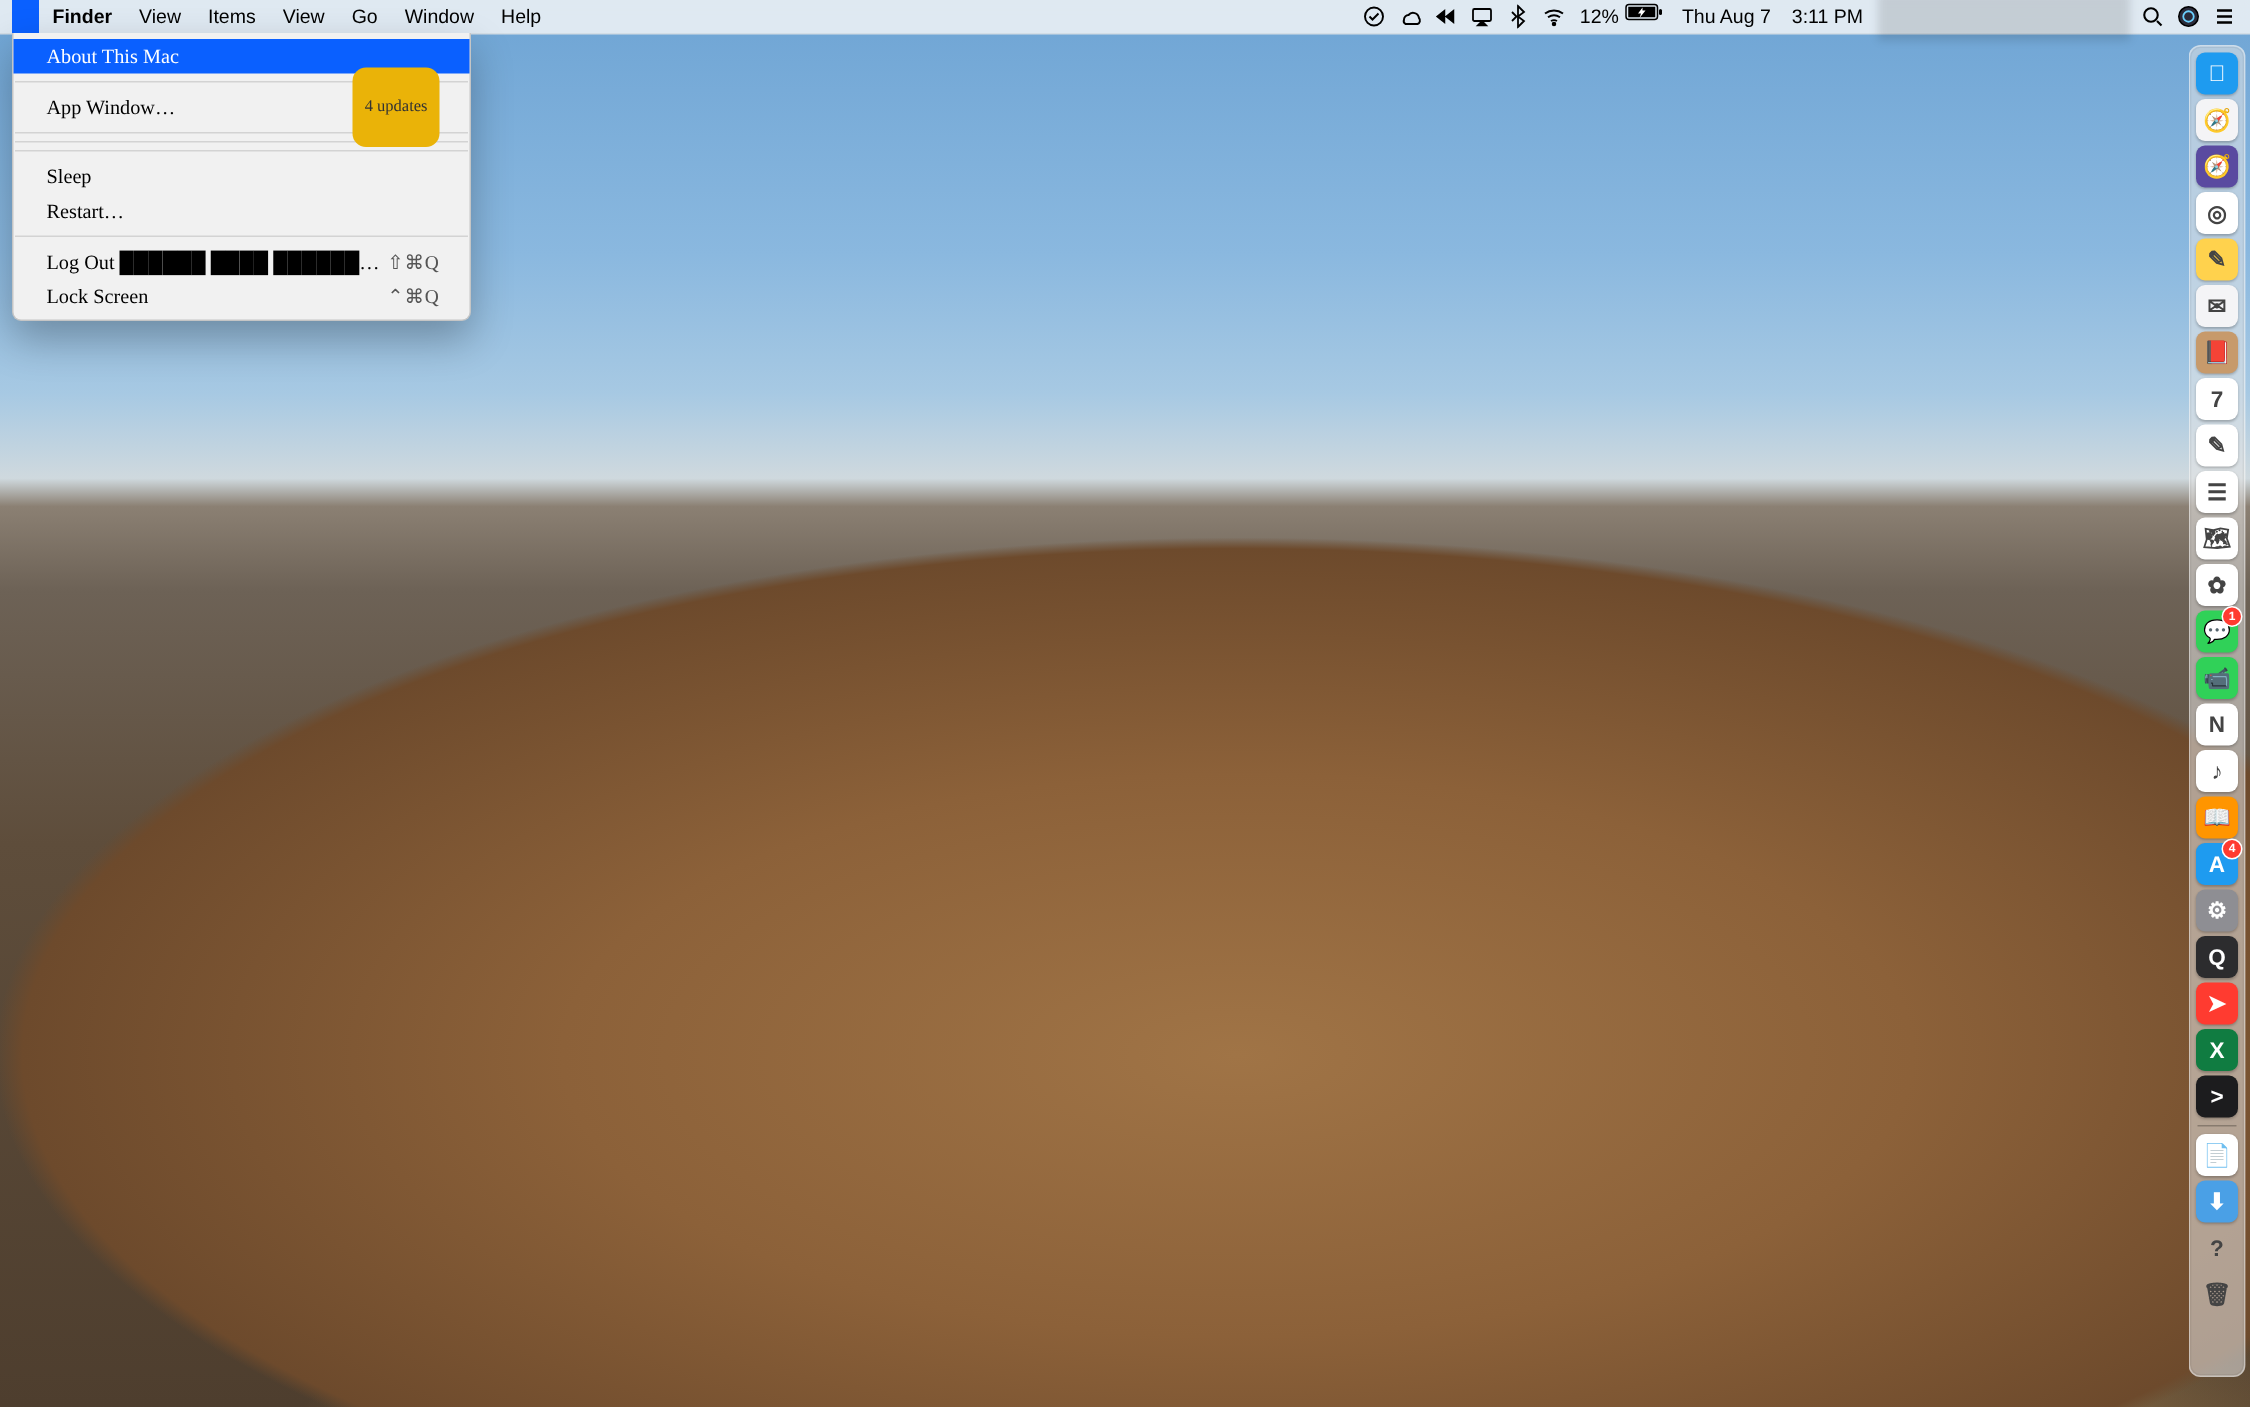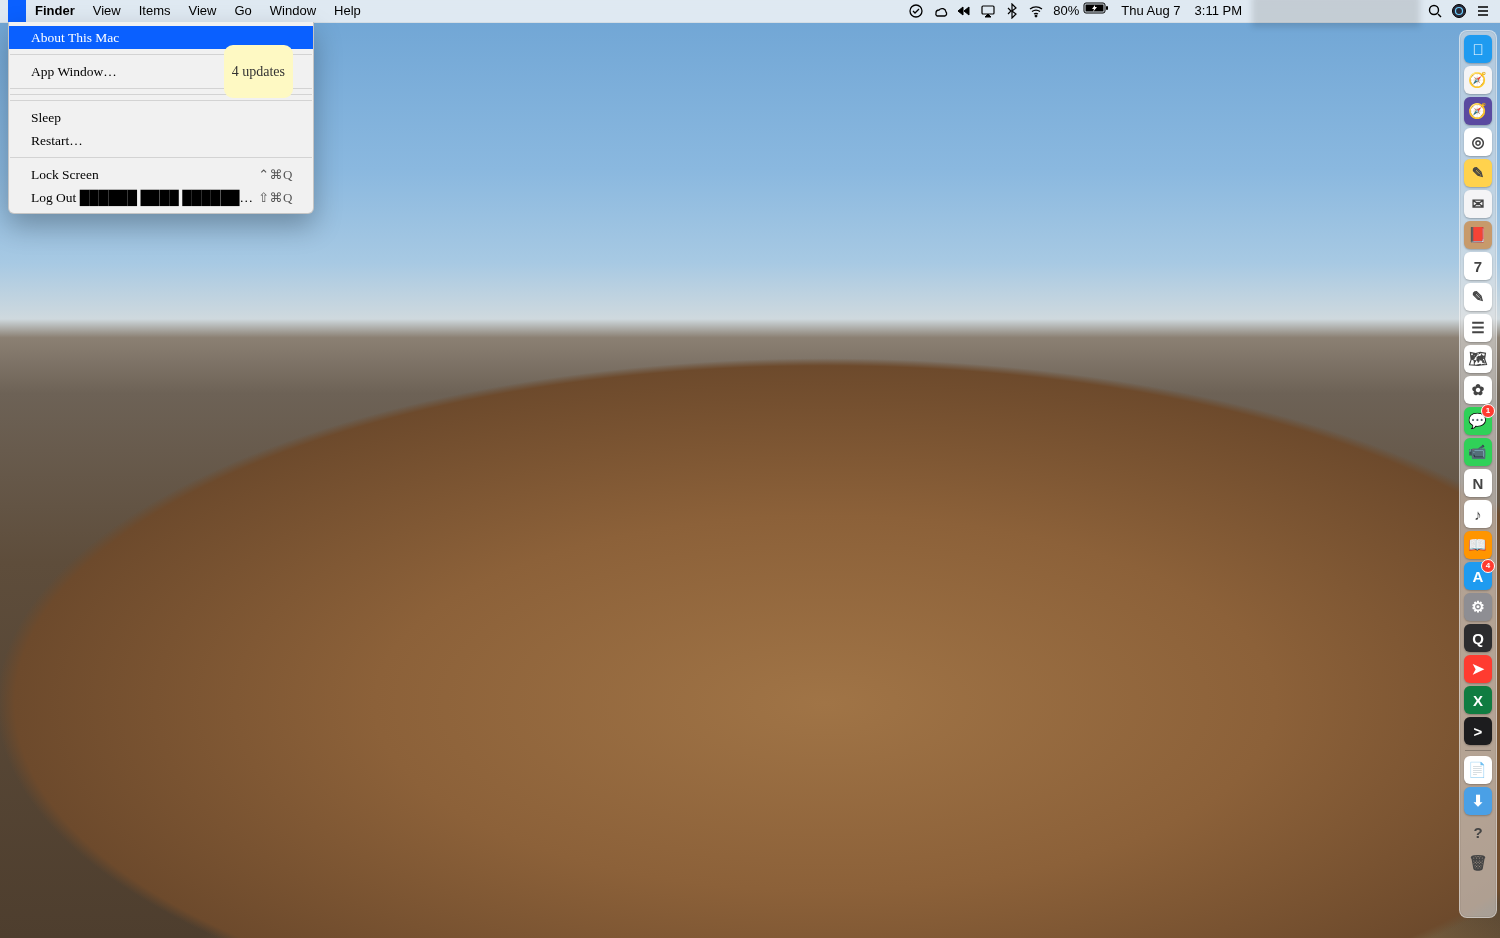--- a/index.html
+++ b/index.html
@@ -27,21 +27,21 @@
   .batt{display:flex;align-items:center;gap:4px;padding:0 2px;}
   .blur{filter:blur(3px);background:rgba(0,0,0,.12);color:transparent;border-radius:2px;}
   
   #apple-menu{position:absolute;top:22px;left:8px;width:304px;
     background:#f1f1f1;border:1px solid rgba(0,0,0,.18);border-top:none;
     border-radius:0 0 6px 6px;box-shadow:0 12px 28px rgba(0,0,0,.28);padding:4px 0;font-family:Liberation Serif, serif;}
   .dm-item{height:19px;padding:2px 20px 2px 22px;display:flex;align-items:center;
     justify-content:space-between;font-size:13.5px;line-height:19px;}
   .dm-item.hl{background:#0a60ff;color:#fff;}
   .dm-sep{height:1px;background:rgba(0,0,0,.12);margin:5px 1px;}
-  .dm-badge{font-size:14px;background:#fef9c3;border-radius:9px;padding:17px 8px;color:#333;}
+  .dm-badge{font-size:11px;background:#eab308;border-radius:9px;padding:17px 8px;color:#333;}
   .dm-short{color:#555;font-size:13px;letter-spacing:.5px;}
   .dm-arrow{font-size:11px;color:#000;}
   
   #dock{position:absolute;top:30px;right:3px;bottom:20px;width:36px;
     background:rgba(230,230,230,.55);border:1px solid rgba(255,255,255,.35);
     border-radius:8px;display:flex;flex-direction:column;align-items:center;
     gap:3px;padding:4px 0;box-shadow:inset 0 0 0 1px rgba(0,0,0,.05);}
   .dock-ico{width:28px;height:28px;border-radius:6px;display:flex;align-items:center;
     justify-content:center;font-size:15px;color:#fff;font-weight:600;flex:0 0 28px;
     box-shadow:0 1px 2px rgba(0,0,0,.25);position:relative;}
@@ -100,21 +100,21 @@
           <path d="M8 1v14l4-4-4-3 4-3-4-4zM4 5l3 3-3 3" fill="none" stroke-width="1.2"></path>
         </svg>
       </div>
     <div class="mb-ico">
         <svg viewBox="0 0 16 16">
           <path d="M2 6a10 10 0 0112 0M4 8.5a7 7 0 018 0M6 11a4 4 0 014 0" fill="none" stroke-width="1.3"></path>
           <circle cx="8" cy="13" r="1"></circle>
         </svg>
       </div>
     <div class="batt">
-      <span>80%</span>
+      <span>12%</span>
       <span><svg width="26" height="14" viewBox="0 0 26 14">
             <rect x="1" y="2" width="21" height="10" rx="2" fill="none" stroke="#000" stroke-width="1"></rect>
             <rect x="23" y="5" width="2" height="4" rx="1" fill="#000"></rect>
             <rect x="2.5" y="3.5" width="18" height="7" fill="#000"></rect>
             <path d="M12 4l-3 4h2l-1 3 4-5h-2z" fill="#fff"></path>
           </svg></span>
     </div>
     <div class="mb-item" style="padding:0 4px">Thu Aug 7</div>
     <div class="mb-item" style="padding:0 4px">3:11 PM</div>
     <div class="mb-item blur" style="width:150px">██████ ████ ██████████</div>
@@ -151,26 +151,26 @@
   <div class="dm-sep"></div>
   <div class="dm-sep"></div>
   <div class="dm-item">
       <span>Sleep</span>
     </div>
   <div class="dm-item">
       <span>Restart…</span>
     </div>
   <div class="dm-sep"></div>
   <div class="dm-item">
+    <span>Log Out ██████ ████ ██████…</span>
+    <span class="dm-short">⇧⌘Q</span>
+  </div>
+  <div class="dm-item">
     <span>Lock Screen</span>
     <span class="dm-short">⌃⌘Q</span>
-  </div>
-  <div class="dm-item">
-    <span>Log Out ██████ ████ ██████…</span>
-    <span class="dm-short">⇧⌘Q</span>
   </div>
 </div>
 
 <div id="dock">
     <div class="dock-ico" style="background: rgb(30, 155, 240);">􀎞</div>
     <div class="dock-ico" style="background: rgb(244, 244, 246); color: rgb(68, 68, 68);">🧭</div>
     <div class="dock-ico" style="background: rgb(90, 74, 160);">🧭</div>
     <div class="dock-ico" style="background: rgb(255, 255, 255); color: rgb(68, 68, 68);">◎</div>
     <div class="dock-ico" style="background: rgb(255, 210, 77); color: rgb(68, 68, 68);">✎</div>
     <div class="dock-ico" style="background: rgb(244, 244, 246); color: rgb(68, 68, 68);">✉︎</div>

